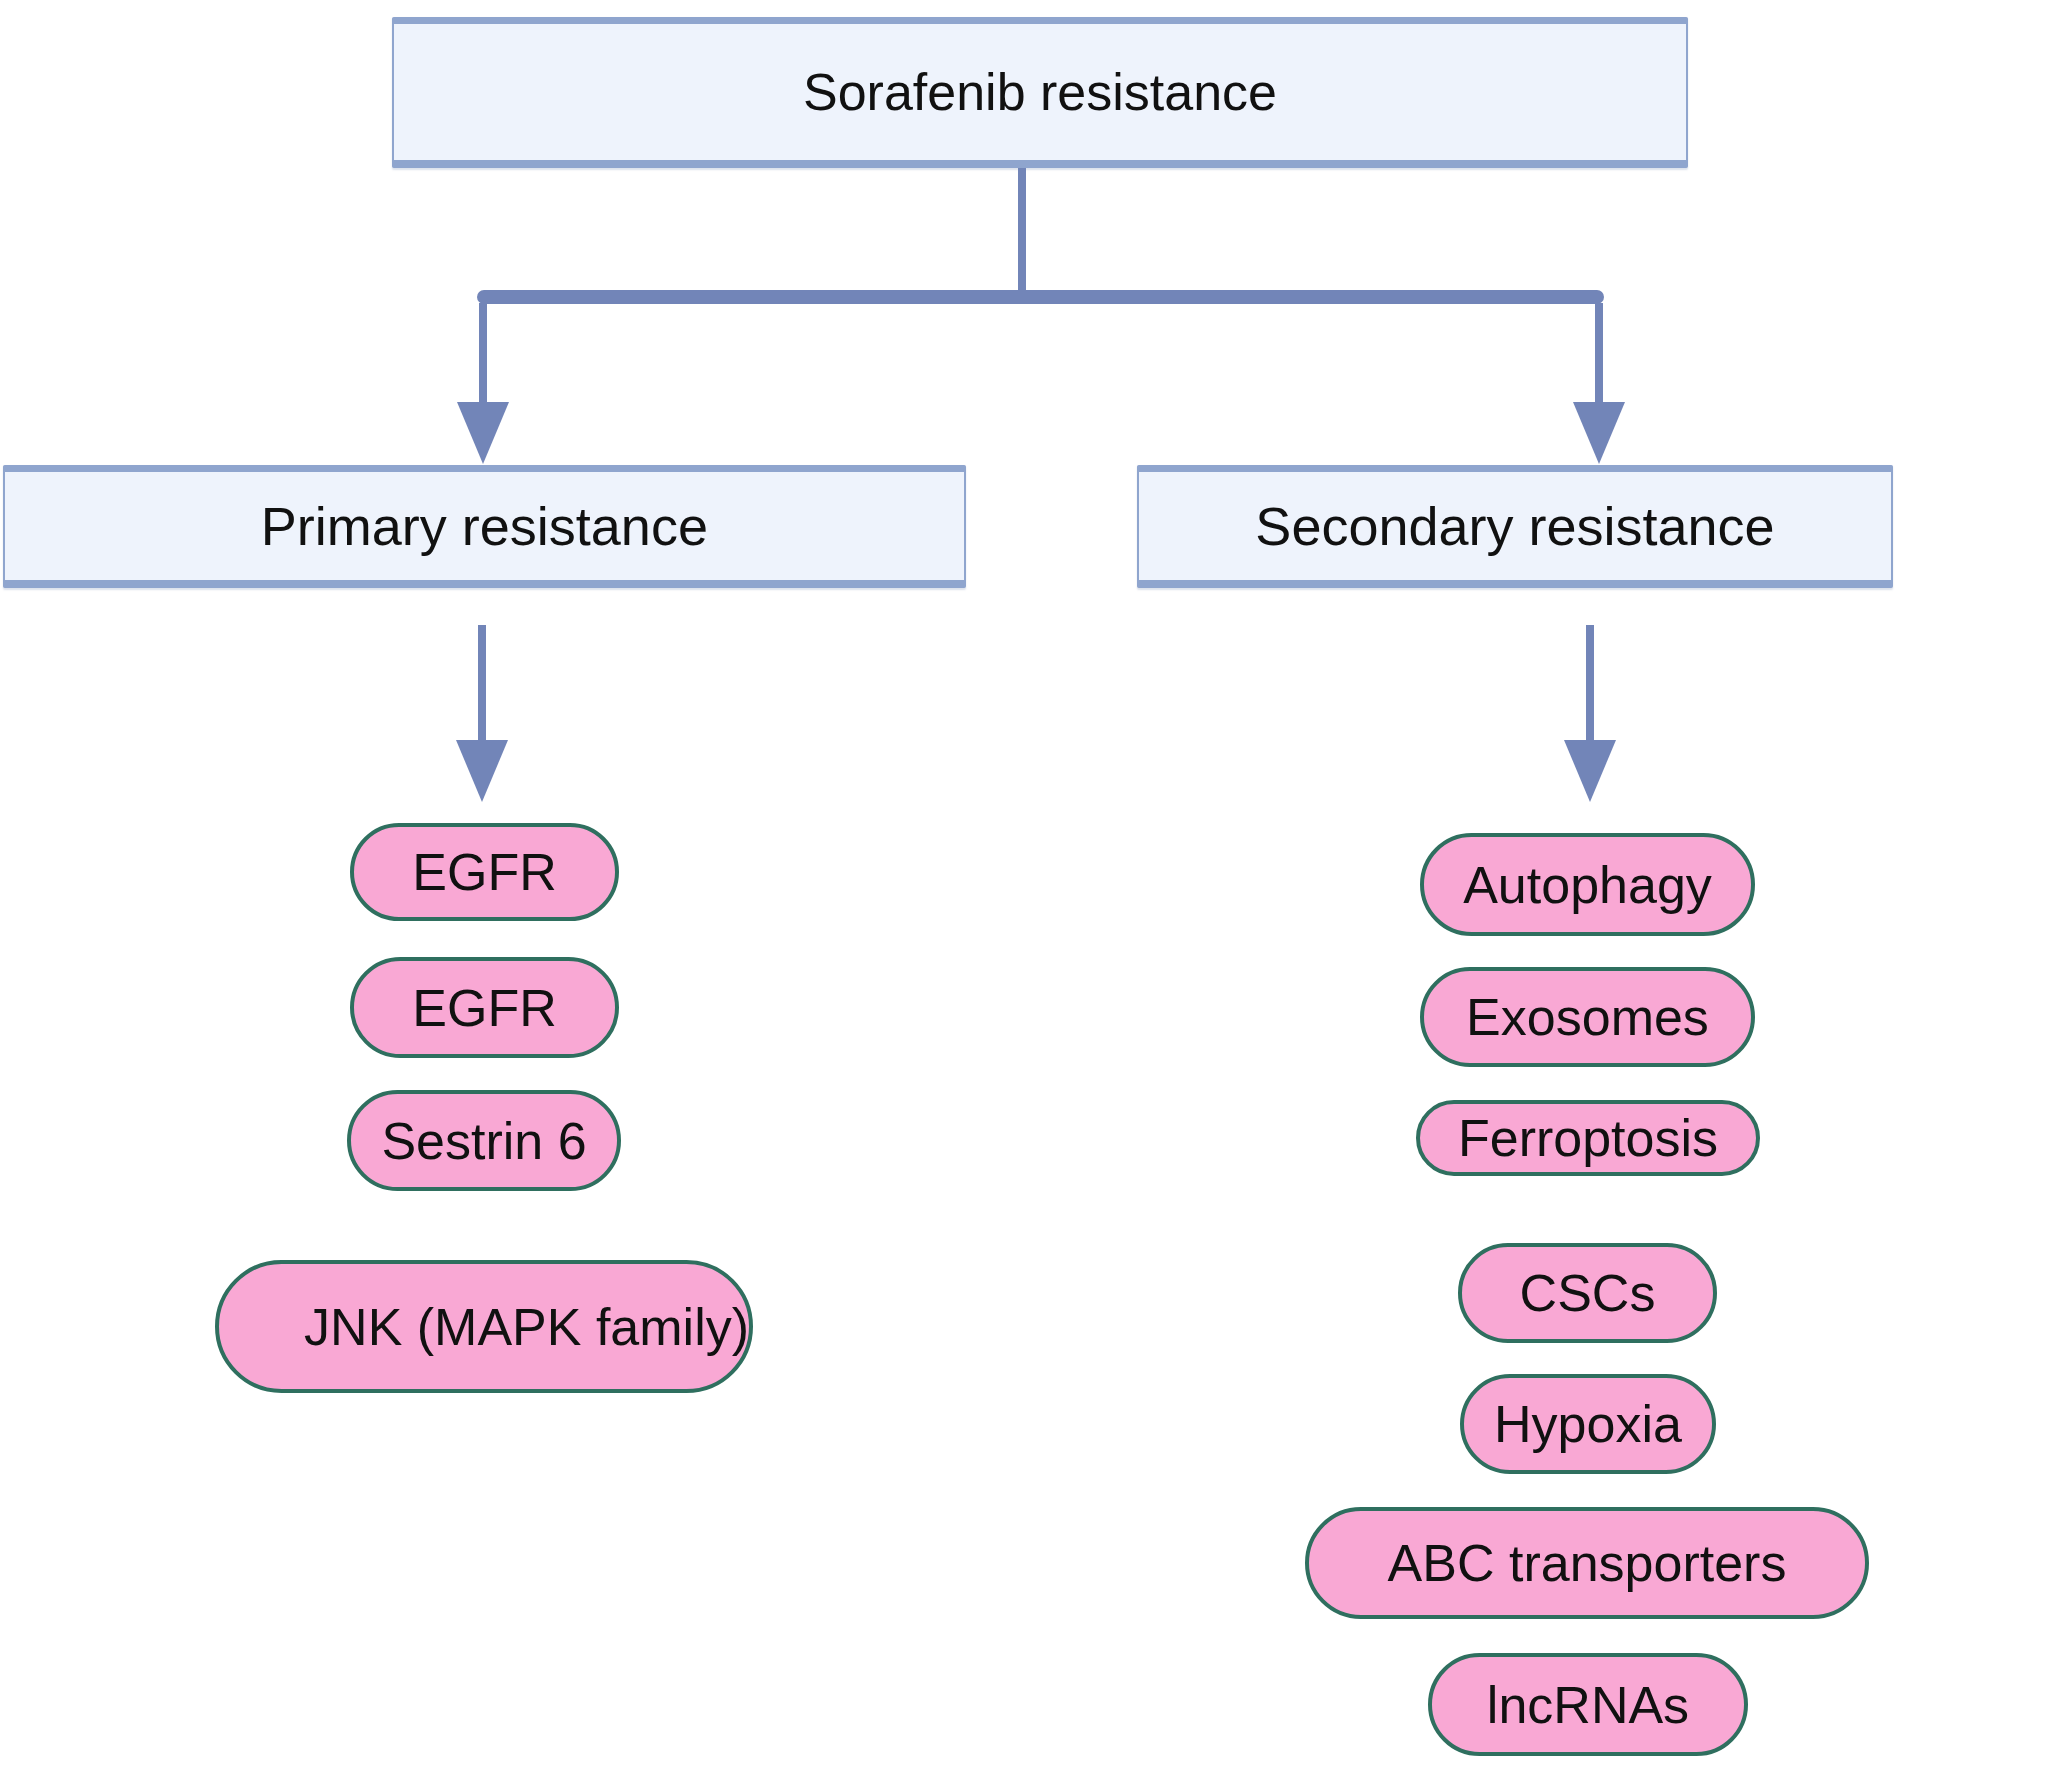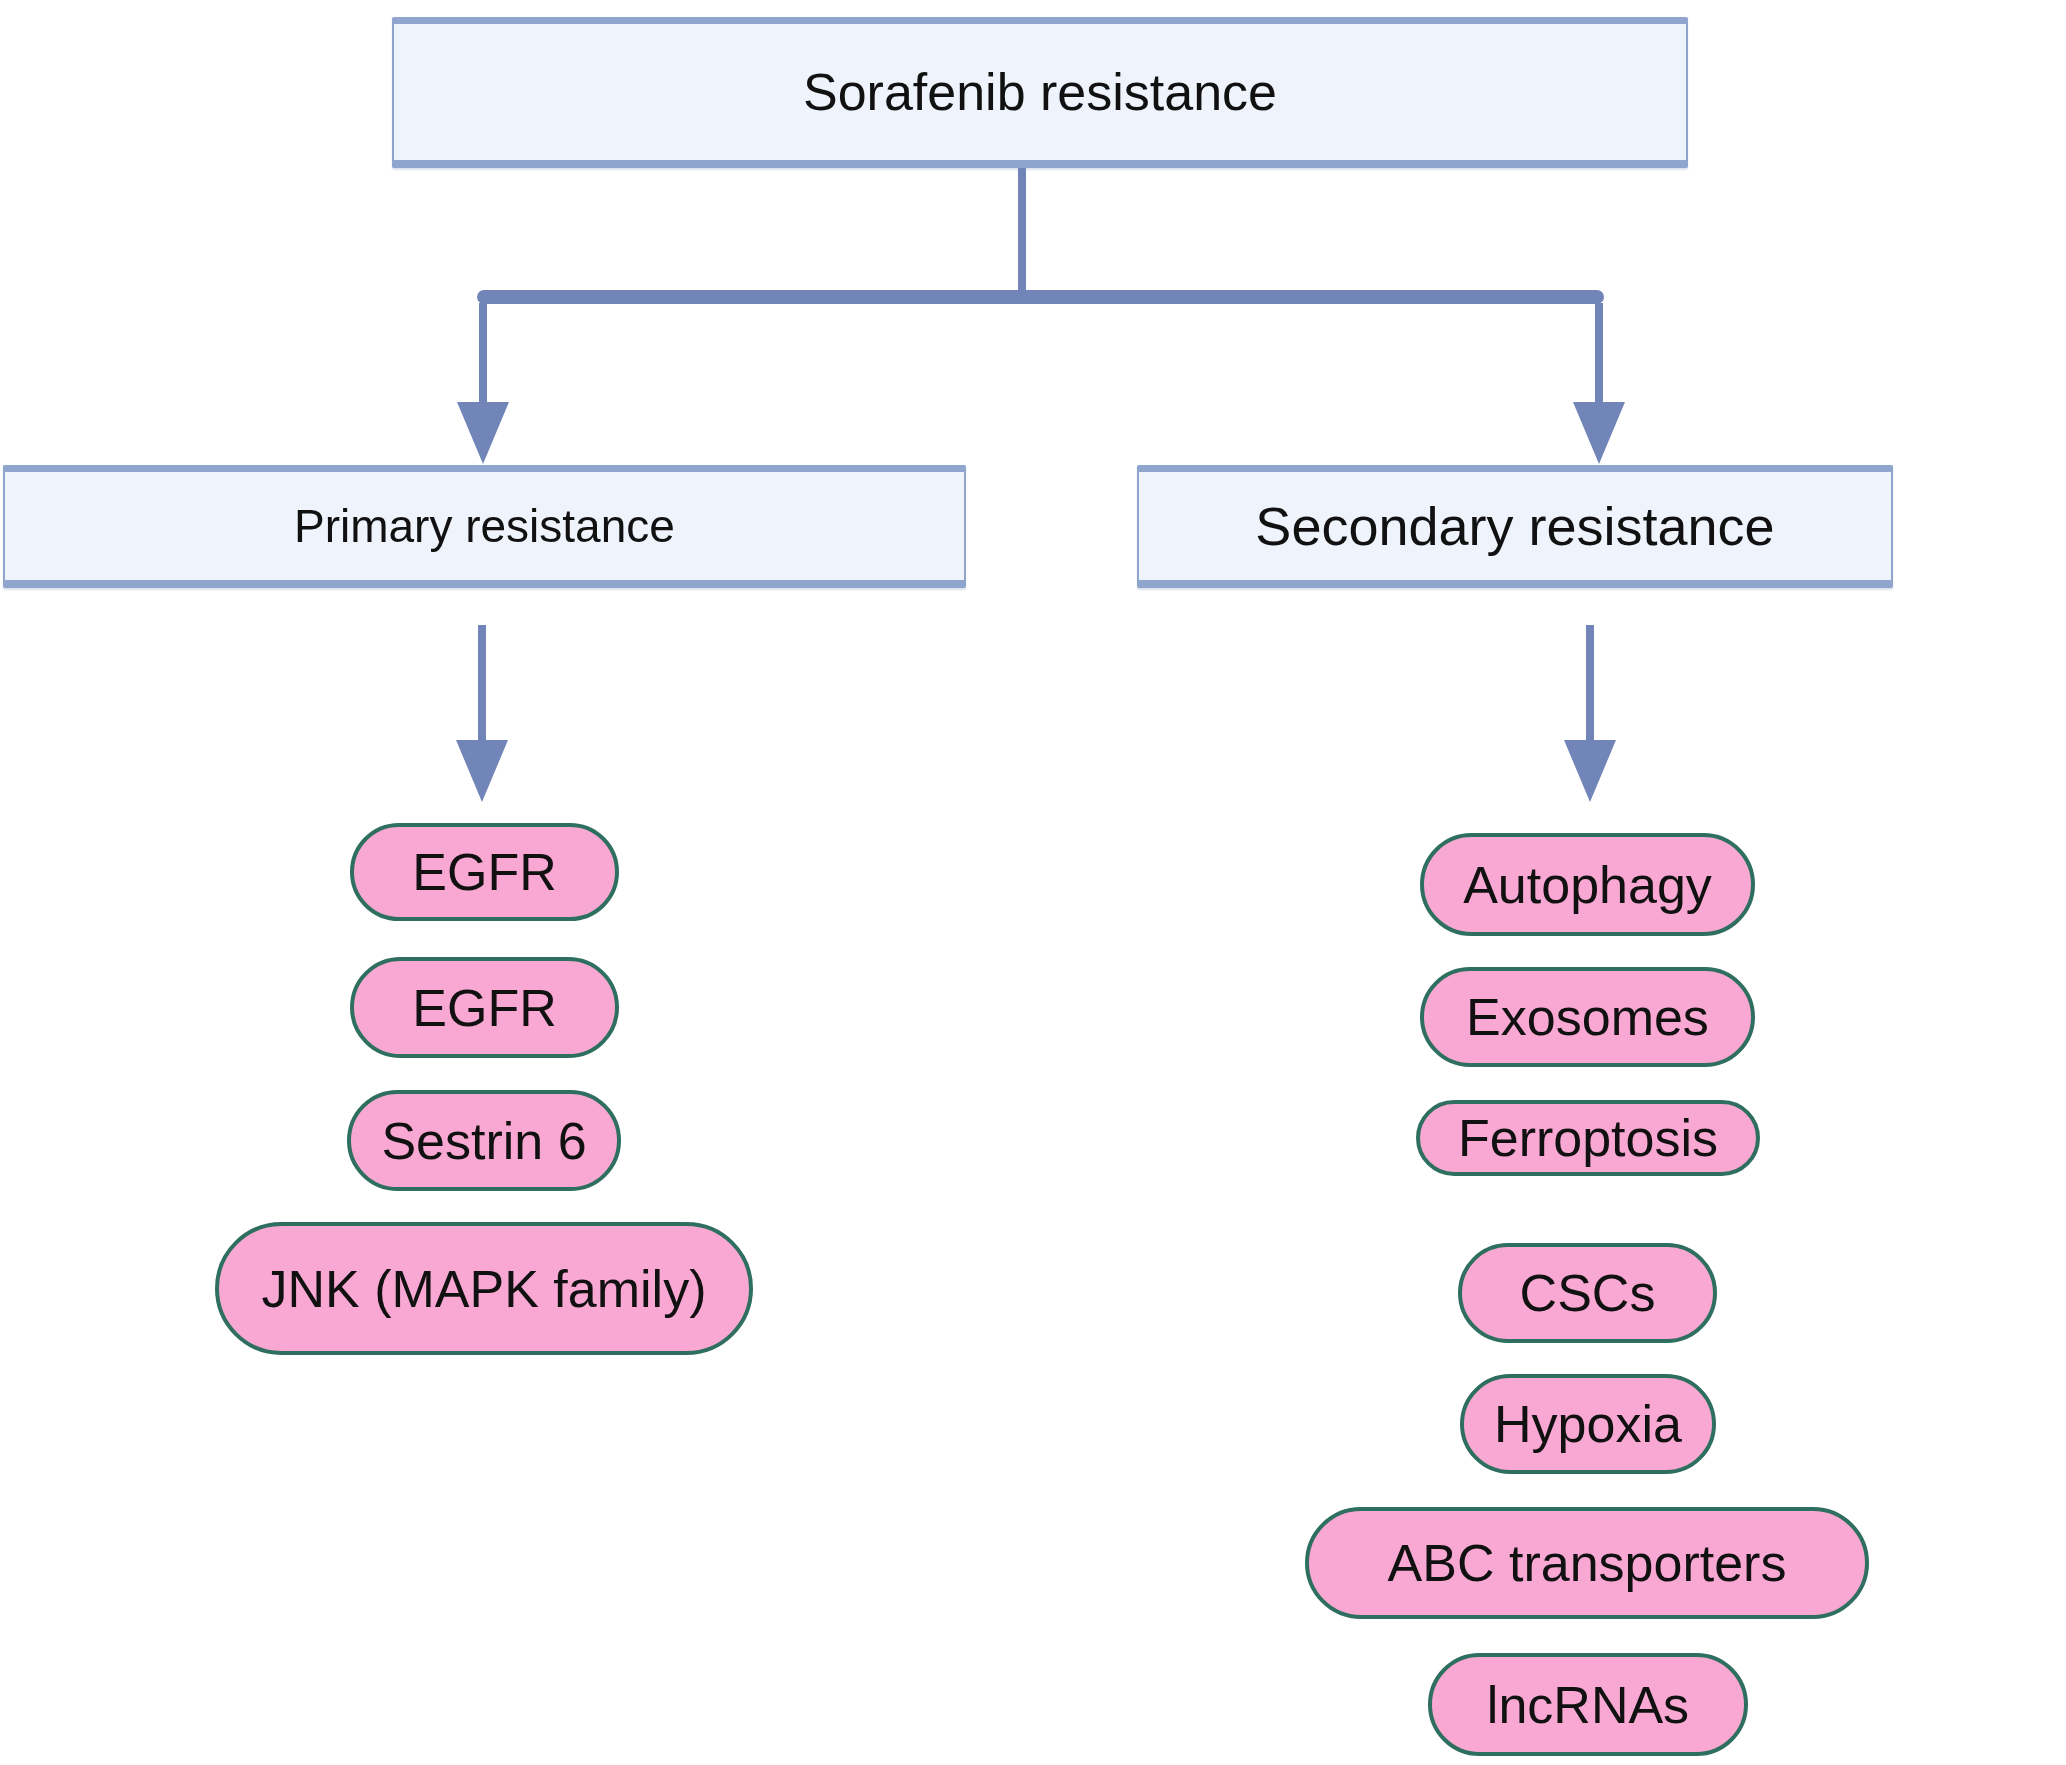--- a/index.html
+++ b/index.html
@@ -27,42 +27,42 @@
     border-radius: 1.8px;
     display: flex;
     align-items: center;
     justify-content: center;
     font-size: 52px;
     line-height: 1;
     color: #111111;
     box-shadow: 0 1.2px 1.8px rgba(120,140,180,0.25);
   }
   .box-root      { left: 392px;  top: 16.5px;  width: 1296px; height: 151px; }
-  .box-primary   { left: 2.9px;    top: 465px; width: 963px; height: 123px; font-size: 46px; }
+  .box-primary   { left: 2.9px;    top: 465px; width: 963px; height: 123px; font-size: 54px; }
   .box-secondary { left: 1137px; top: 465px; width: 756px; height: 123px; font-size: 54px; }
 
   
   .pill {
     position: absolute;
     box-sizing: border-box;
     background: #f9a8d4;
     border: 4.7px solid #2f6f5f;
     border-radius: 76px;
     display: flex;
     align-items: center;
     justify-content: center;
     font-size: 52px;
     line-height: 1;
     color: #111111;
     white-space: nowrap;
   }
   .p-egfr        { left: 350px;  top: 823px; width: 269px; height: 98px; }
   .p-vegfa       { left: 350px;  top: 957px; width: 269px; height: 101px; }
   .p-sestrin     { left: 347px;  top: 1090px; width: 274px; height: 101px; }
-  .p-jnk         { left: 215px;  top: 1222px; width: 538px; height: 133px; }
+  .p-jnk         { left: 215px;  top: 1260px; width: 538px; height: 133px; justify-content: flex-end; }
   .p-autophagy   { left: 1420px; top: 833px; width: 335px; height: 103px; }
   .p-exosomes    { left: 1420px; top: 967px; width: 335px; height: 100px; }
   .p-ferroptosis { left: 1416px; top: 1100px; width: 344px; height: 76px; align-items: center; }
   .p-cscs        { left: 1458px; top: 1243px; width: 259px; height: 100px; }
   .p-hypoxia     { left: 1460px; top: 1374px; width: 256px; height: 100px; }
   .p-abc         { left: 1305px; top: 1507px; width: 564px; height: 112px; }
   .p-lncrnas     { left: 1428px; top: 1653px; width: 320px; height: 103px; }
 
   
   .conn {

